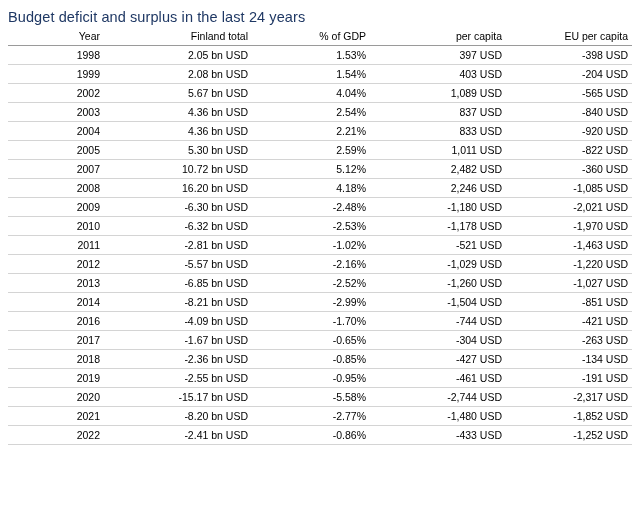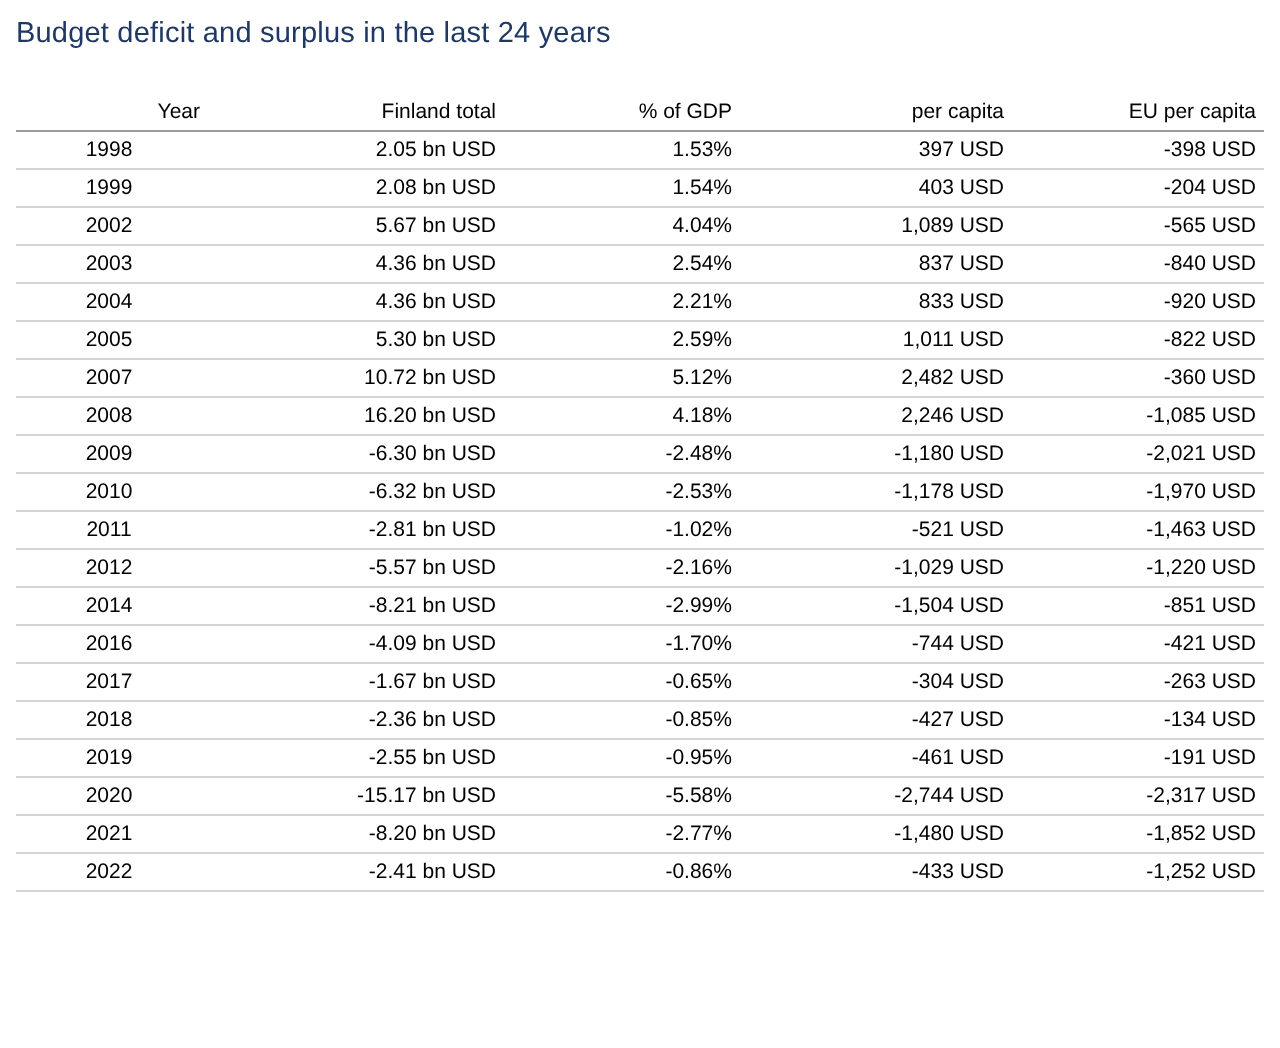--- a/index.html
+++ b/index.html
@@ -19,21 +19,21 @@
     height: 524px;
     position: relative;
     box-sizing: border-box;
     padding: 6px 8px 0 8px;
   }
   .title {
     font-size: 14.5px;
     color: #1f3864;
     font-weight: normal;
     letter-spacing: 0.1px;
-    margin: 2px 0 24px 0;
+    margin: 2px 0 4px 0;
     line-height: 18px;
   }
   table.data {
     width: 624px;
     border-collapse: collapse;
     table-layout: fixed;
     font-size: 10.5px;
   }
   table.data col.c-year   { width: 96px; }
   table.data col.c-total  { width: 148px; }
@@ -54,21 +54,21 @@
   table.data thead th.right { text-align: right; }
 
   table.data tbody td {
     padding: 3px 4px 3px 1px;
     border-bottom: 1px solid #d4d4d4;
     white-space: nowrap;
     font-size: 10.5px;
     line-height: 12px;
     color: #000;
   }
-  table.data tbody td.left { text-align: center; margin-left: 36px; }
+  table.data tbody td.left { text-align: right; margin-left: 36px; }
   table.data tbody td.right { text-align: right; }
 </style>
 </head>
 <body>
 
 <div class="page">
 
   <div class="title">Budget deficit and surplus in the last 24 years</div>
 
   <table class="data">
@@ -167,20 +167,27 @@
           <td class="right">-1,463 USD</td>
         </tr>
         <tr>
           <td class="left">2012</td>
           <td class="right">-5.57 bn USD</td>
           <td class="right">-2.16%</td>
           <td class="right">-1,029 USD</td>
           <td class="right">-1,220 USD</td>
         </tr>
         <tr>
+          <td class="left">2013</td>
+          <td class="right">-6.85 bn USD</td>
+          <td class="right">-2.52%</td>
+          <td class="right">-1,260 USD</td>
+          <td class="right">-1,027 USD</td>
+        </tr>
+        <tr>
           <td class="left">2014</td>
           <td class="right">-8.21 bn USD</td>
           <td class="right">-2.99%</td>
           <td class="right">-1,504 USD</td>
           <td class="right">-851 USD</td>
         </tr>
         <tr>
           <td class="left">2016</td>
           <td class="right">-4.09 bn USD</td>
           <td class="right">-1.70%</td>

